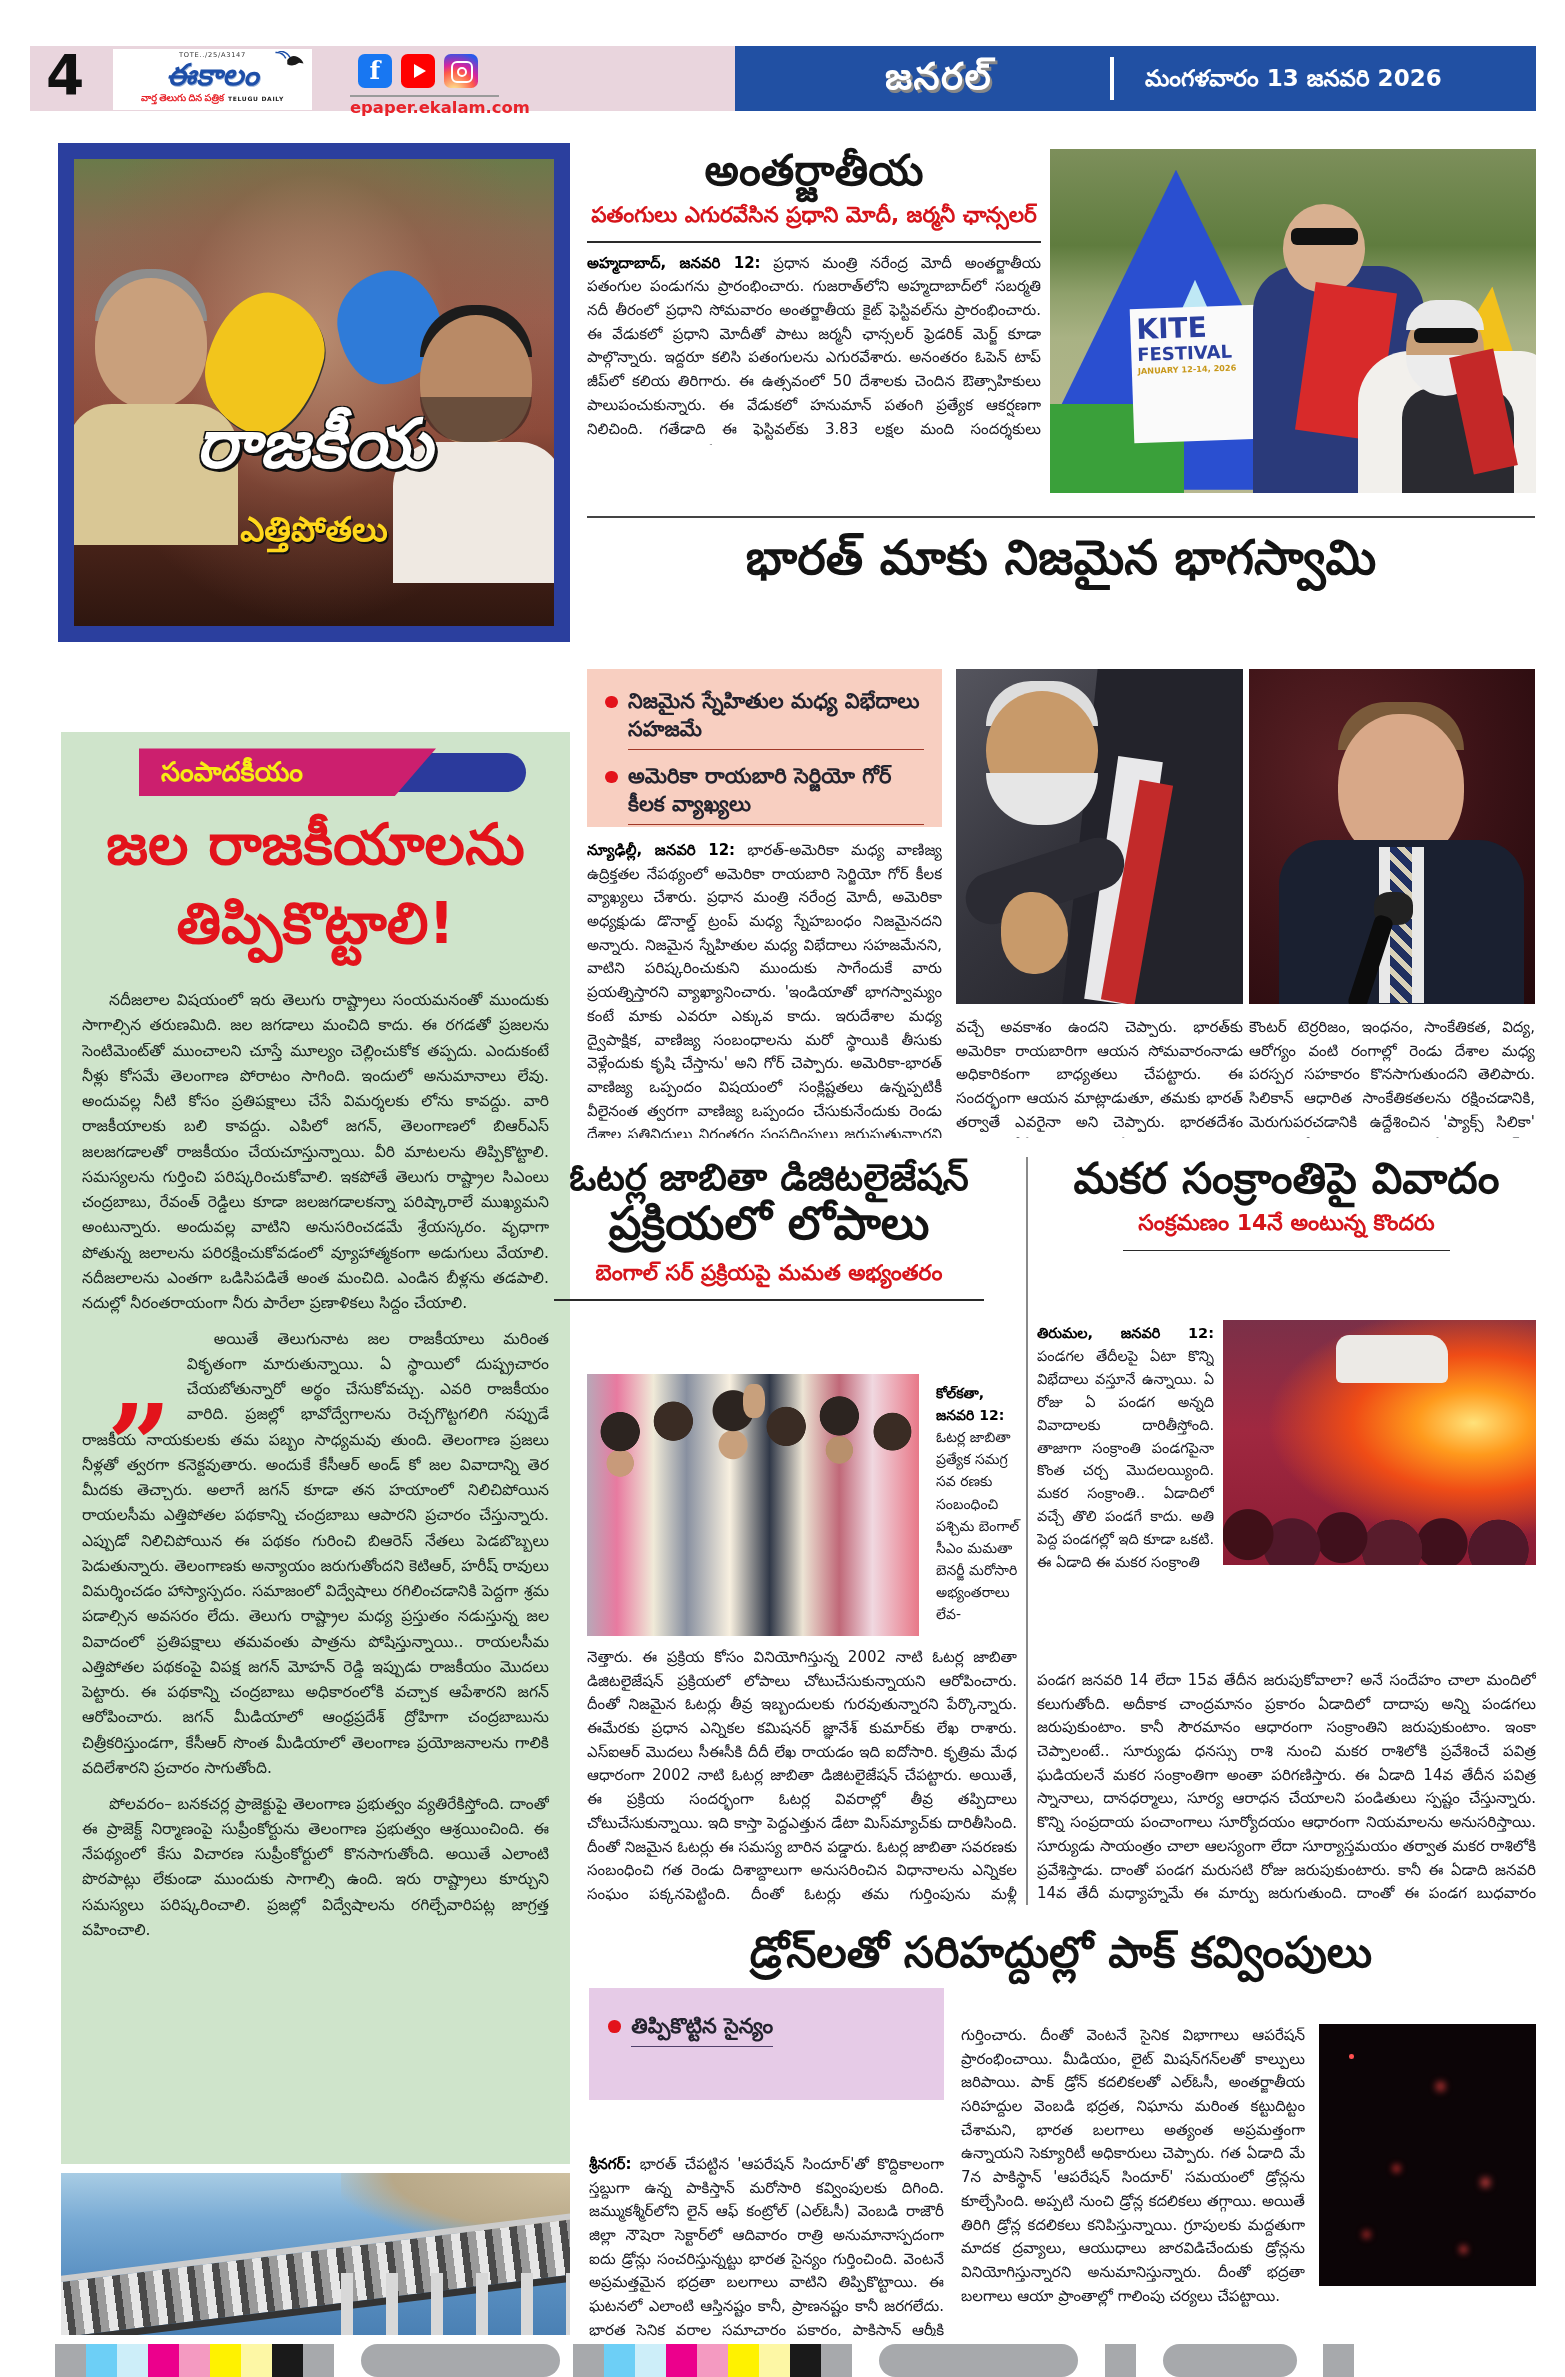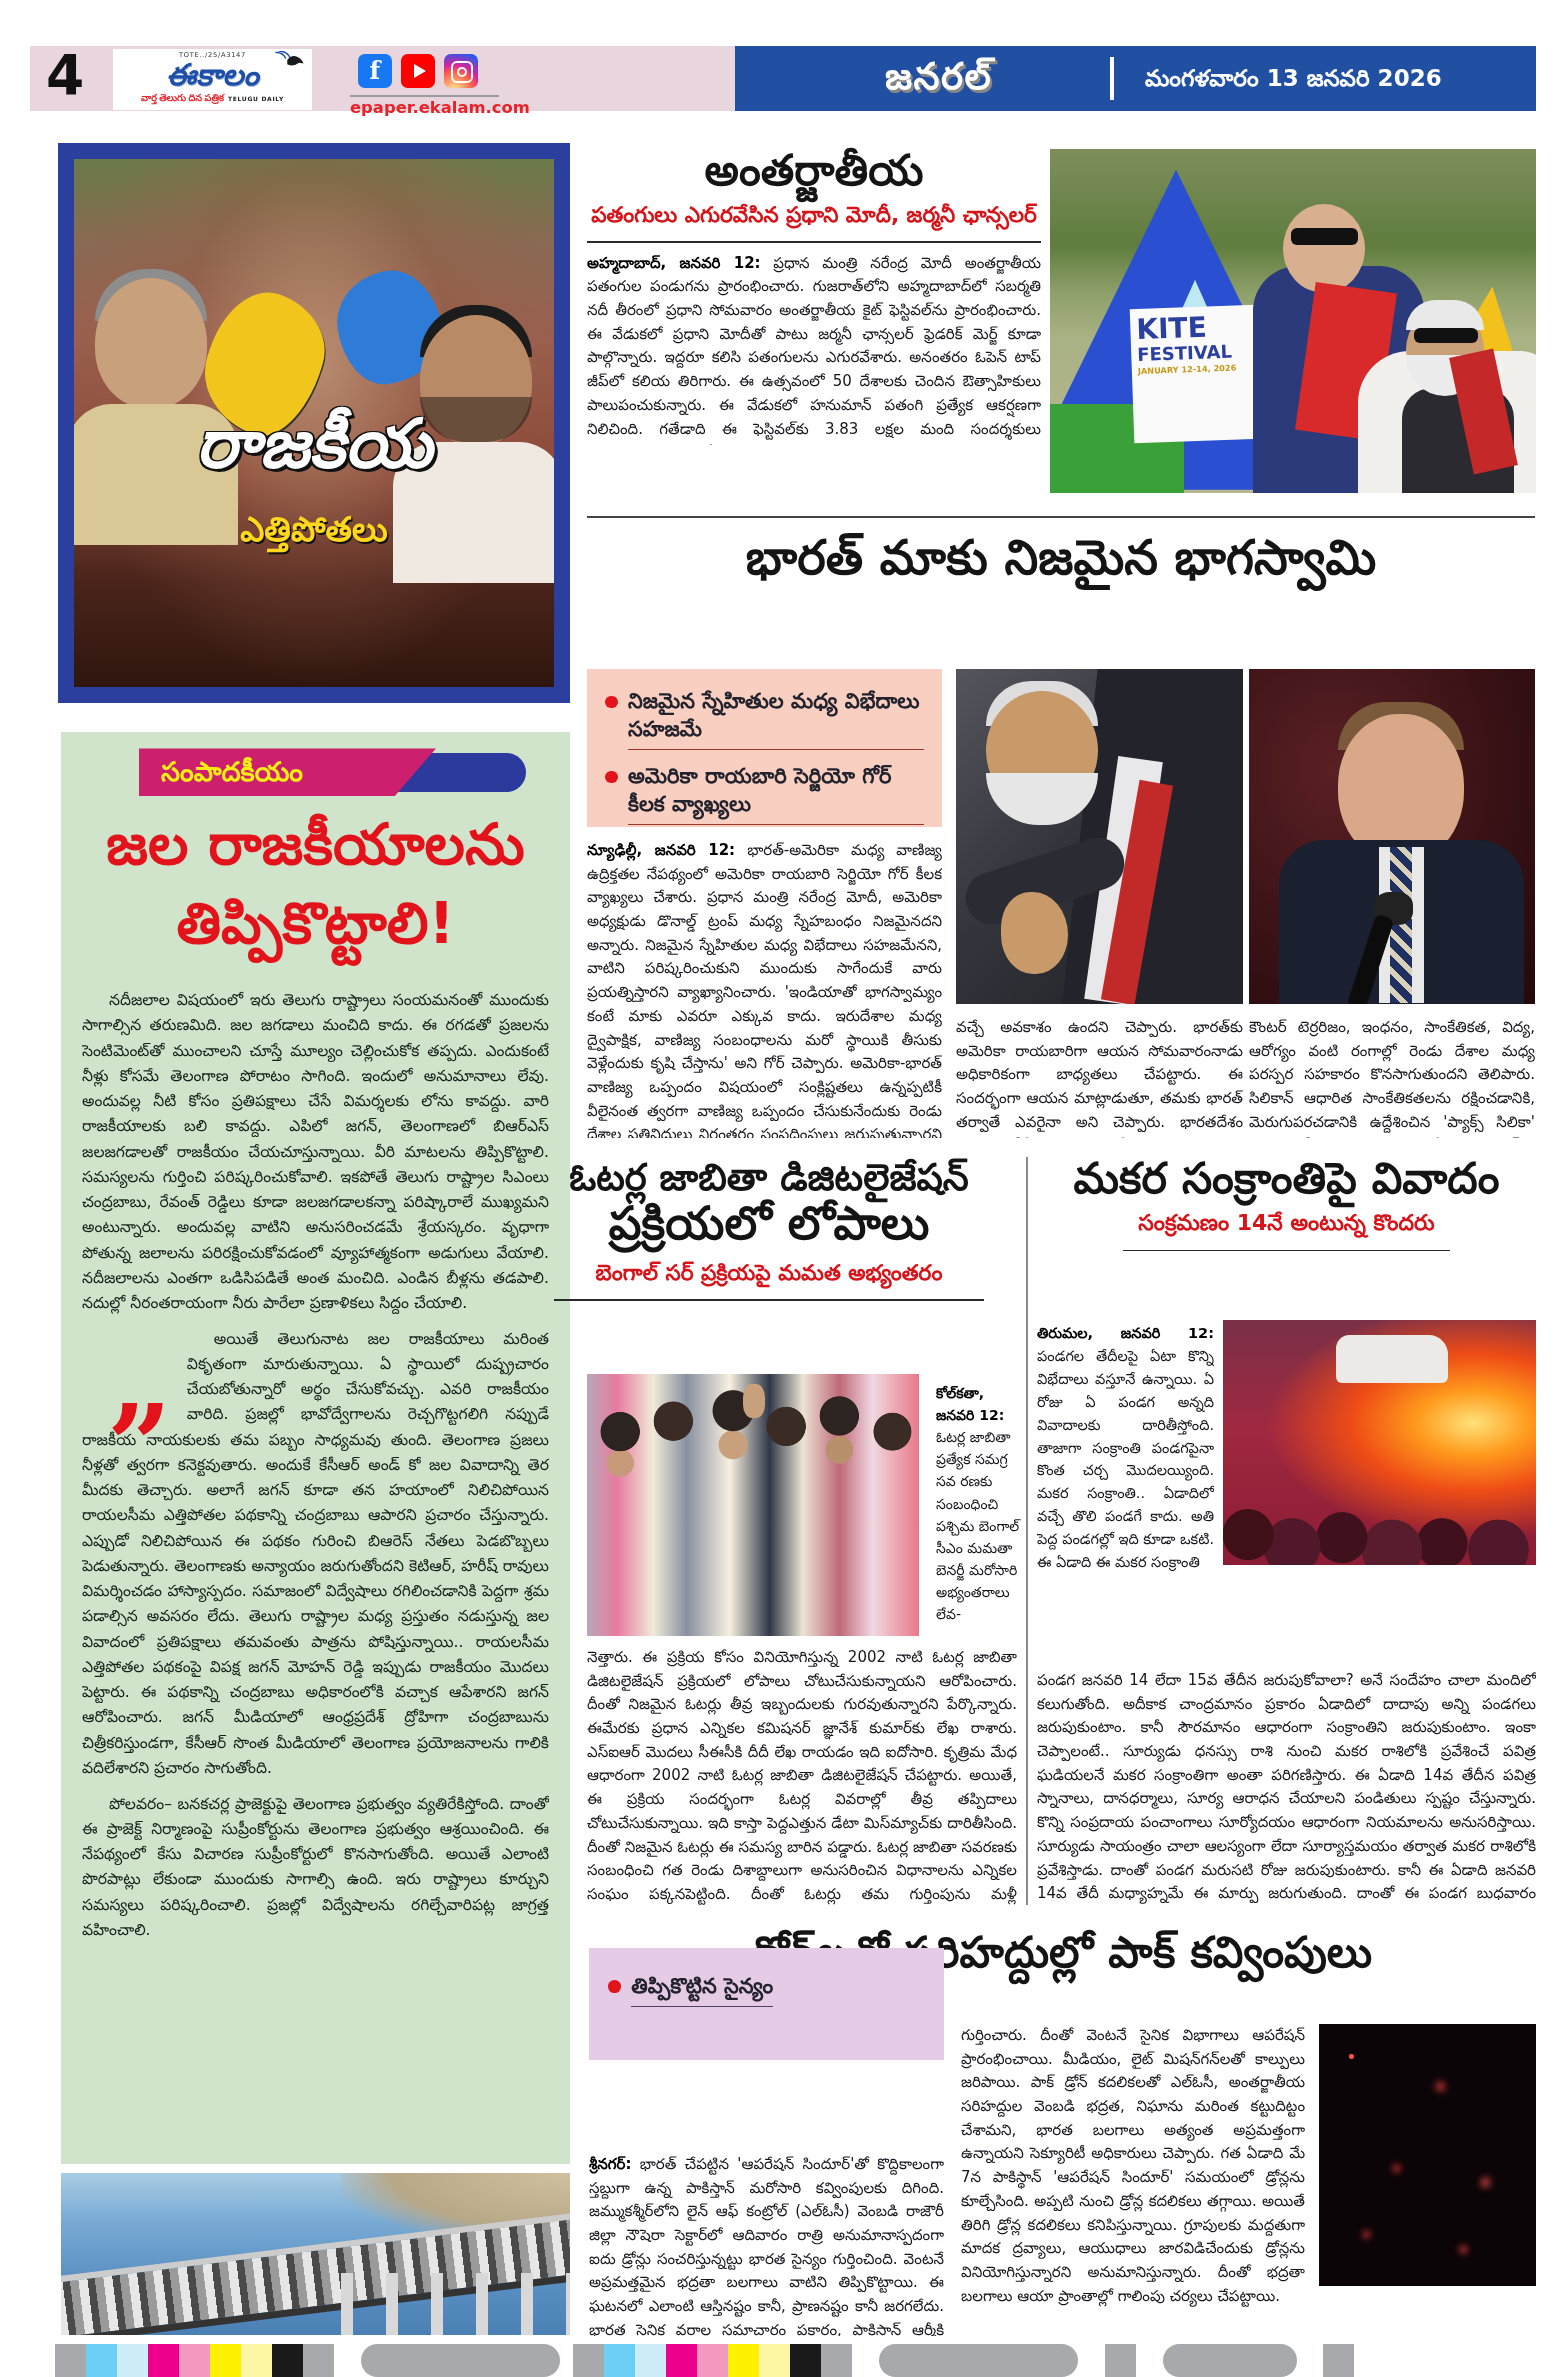--- a/index.html
+++ b/index.html
@@ -29,21 +29,21 @@
   .icon-ig::after{content:"";position:absolute;left:12.6px;top:12.6px;width:6px;height:6px;border:2.2px solid #fff;border-radius:50%;}
   .social-rule{left:350px;top:95px;width:149px;height:1.5px;background:#9a9a9a;}
   .epaper-url{left:350px;top:98px;width:164px;text-align:center;font-size:16.4px;color:#e8232a;font-weight:bold;}
   .header-blue{left:735px;top:46px;width:801px;height:65px;background:#2150a3;}
   .section-title{left:885px;top:55px;font-size:37px;font-weight:800;color:#fff;
                  text-shadow:2.2px 3px 0 #888, 0.7px 0.7px 0 #163a78;letter-spacing:1.5px;}
   .head-divider{left:1110px;top:57px;width:3.7px;height:43px;background:#fff;}
   .head-date{left:1145px;top:65px;width:372px;font-size:23px;font-weight:700;color:#fff;}
 
   
-  .politics-frame{left:58px;top:143px;width:512px;height:560px;background:#2b3f9e;padding:0;}
+  .politics-frame{left:58px;top:143px;width:512px;height:499px;background:#2b3f9e;padding:0;}
   .politics-img{position:absolute;left:16.4px;top:16.4px;right:16.4px;bottom:16.4px;overflow:hidden;
      background:
        radial-gradient(ellipse at 50% 38%, rgba(190,150,120,.85) 0%, rgba(150,90,70,.4) 40%, rgba(0,0,0,0) 70%),
        linear-gradient(180deg,#6a7a4a 0%,#8a6a52 16%,#9a5f4e 34%,#8c4a3a 58%,#4a241a 80%,#2e160f 100%);}
   .pi-ap{position:absolute;left:134px;top:134px;width:112px;height:141px;background:#f2c51c;
          border-radius:45% 60% 40% 65%/55% 40% 60% 45%;transform:rotate(18deg);box-shadow:1.5px 1.5px 0 #333;}
   .pi-tg{position:absolute;right:112px;top:112px;width:104px;height:112px;background:#2f7bd8;
          border-radius:55% 45% 60% 40%/45% 60% 40% 55%;transform:rotate(-8deg);}
   .pi-head{position:absolute;width:112px;height:130px;border-radius:50% 50% 46% 46%;background:#c9a07c;}
   .pi-head.l{left:21px;top:119px;}
@@ -181,21 +181,21 @@
       radial-gradient(circle at 88% 90%, #50182a 0 30px, rgba(0,0,0,0) 30.5px);}
 
   
   .drone-photo{left:1319px;top:2024px;width:217px;height:262px;overflow:hidden;background:#0c0507;}
   .drone-photo::after{content:"";position:absolute;left:30px;top:30px;width:4.5px;height:4.5px;border-radius:50%;background:#ff5050;
      box-shadow:89px 30px 7.4px 2.2px rgba(255,70,70,.75), 45px 112px 6.7px 1.5px rgba(255,60,60,.7),
                 134px 126px 7.4px 2.2px rgba(255,80,80,.8), 15px 178px 6px 1.5px rgba(255,60,60,.65),
                 112px 193px 6.7px 1.5px rgba(255,70,70,.7);}
 
   
-  .purple-box{left:589px;top:1948px;width:355px;height:112px;background:#e6cbe7;box-sizing:border-box;padding:25px 19.3px;}
+  .purple-box{left:589px;top:1988px;width:355px;height:112px;background:#e6cbe7;box-sizing:border-box;padding:25px 19.3px;}
 
   
   .printbar{left:30px;top:2344px;width:1536px;height:33px;display:flex;align-items:center;gap:13.4px;padding-left:25px;box-sizing:border-box;}
   .pb-group{display:flex;height:33px;}
   .pb-sw{width:31px;height:33px;}
   .pb-capsule{width:199px;height:33px;border-radius:16.4px;background:#a7a9ac;margin-left:13.4px;}
   .pb-end{width:31px;height:33px;background:#a7a9ac;margin-left:13.4px;}
 </style>
 </head>
 <body>

